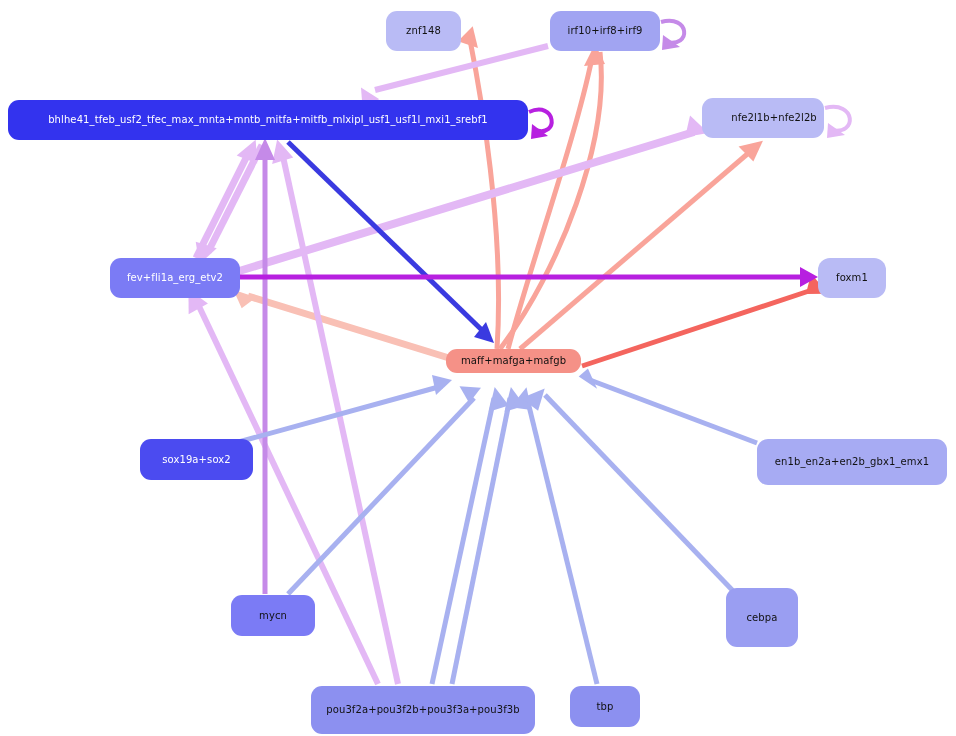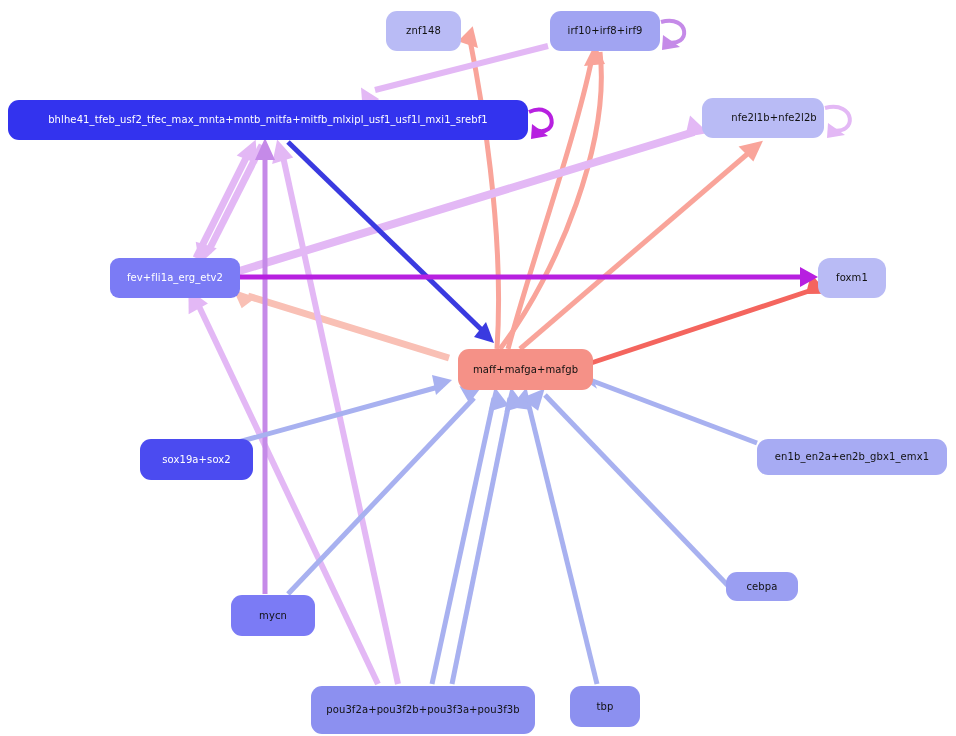--- a/index.html
+++ b/index.html
@@ -148,45 +148,45 @@
   </div>
 
   <div class="gnode" style="left:8px; top:100px; width:520px; height:40px; background:#3333ee; color:#ffffff;">
     <span class="gnode-label">bhlhe41_tfeb_usf2_tfec_max_mnta+mntb_mitfa+mitfb_mlxipl_usf1_usf1l_mxi1_srebf1</span>
   </div>
 
   <div class="gnode" style="left:702px; top:98px; width:122px; height:40px; background:#b9bbf5; color:#111111;padding-left:22px;">
     <span class="gnode-label">nfe2l1b+nfe2l2b</span>
   </div>
 
-  <div class="gnode" style="left:110px; top:258px; width:130px; height:40px; background:#7b7bf5; color:#ffffff;border-radius:9px;">
+  <div class="gnode" style="left:110px; top:258px; width:130px; height:40px; background:#7b7bf5; color:#ffffff;">
     <span class="gnode-label">fev+fli1a_erg_etv2</span>
   </div>
 
   <div class="gnode" style="left:818px; top:258px; width:68px; height:40px; background:#b9bbf5; color:#111111;border-radius:12px;">
     <span class="gnode-label">foxm1</span>
   </div>
 
-  <div class="gnode" style="left:446px; top:349px; width:135px; height:41px; background:#f59187; color:#111111;margin-left:12px;">
+  <div class="gnode" style="left:446px; top:349px; width:135px; height:24px; background:#f59187; color:#111111;">
     <span class="gnode-label">maff+mafga+mafgb</span>
   </div>
 
   <div class="gnode" style="left:140px; top:439px; width:113px; height:41px; background:#4b4bf0; color:#ffffff;">
     <span class="gnode-label">sox19a+sox2</span>
   </div>
 
-  <div class="gnode" style="left:757px; top:439px; width:190px; height:36px; background:#a7abf3; color:#111111;">
+  <div class="gnode" style="left:757px; top:439px; width:190px; height:46px; background:#a7abf3; color:#111111;">
     <span class="gnode-label">en1b_en2a+en2b_gbx1_emx1</span>
   </div>
 
   <div class="gnode" style="left:231px; top:595px; width:84px; height:41px; background:#7b7bf5; color:#111111;">
     <span class="gnode-label">mycn</span>
   </div>
 
-  <div class="gnode" style="left:726px; top:572px; width:72px; height:29px; background:#9a9ef2; color:#111111;">
+  <div class="gnode" style="left:726px; top:588px; width:72px; height:59px; background:#9a9ef2; color:#111111;">
     <span class="gnode-label">cebpa</span>
   </div>
 
   <div class="gnode" style="left:311px; top:686px; width:224px; height:48px; background:#8c90f0; color:#111111;">
     <span class="gnode-label">pou3f2a+pou3f2b+pou3f3a+pou3f3b</span>
   </div>
 
   <div class="gnode" style="left:570px; top:686px; width:70px; height:41px; background:#8c90f0; color:#111111;">
     <span class="gnode-label">tbp</span>
   </div>

